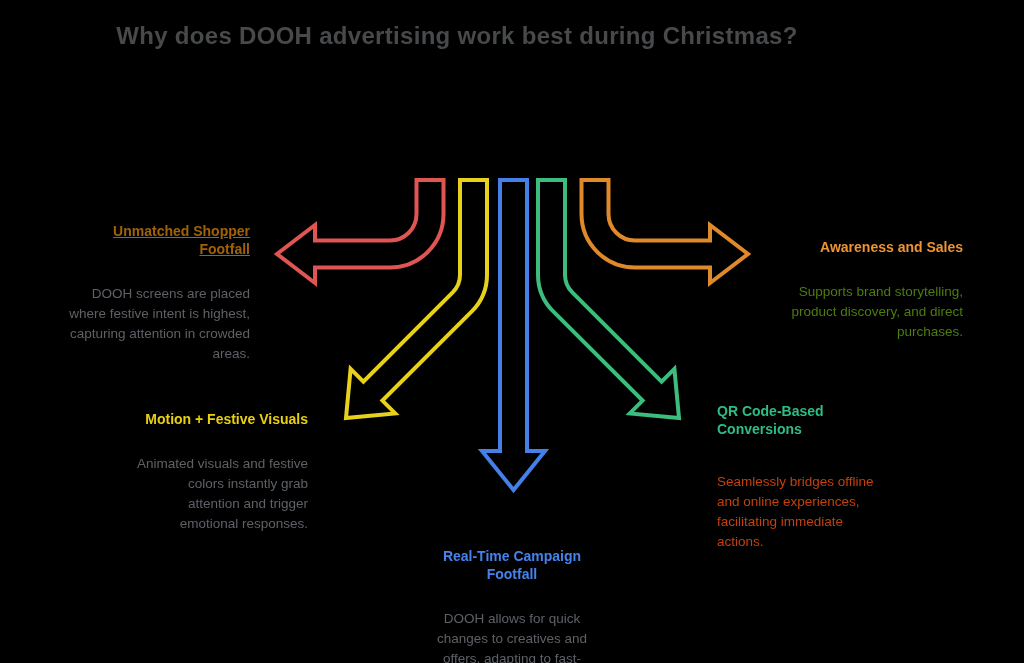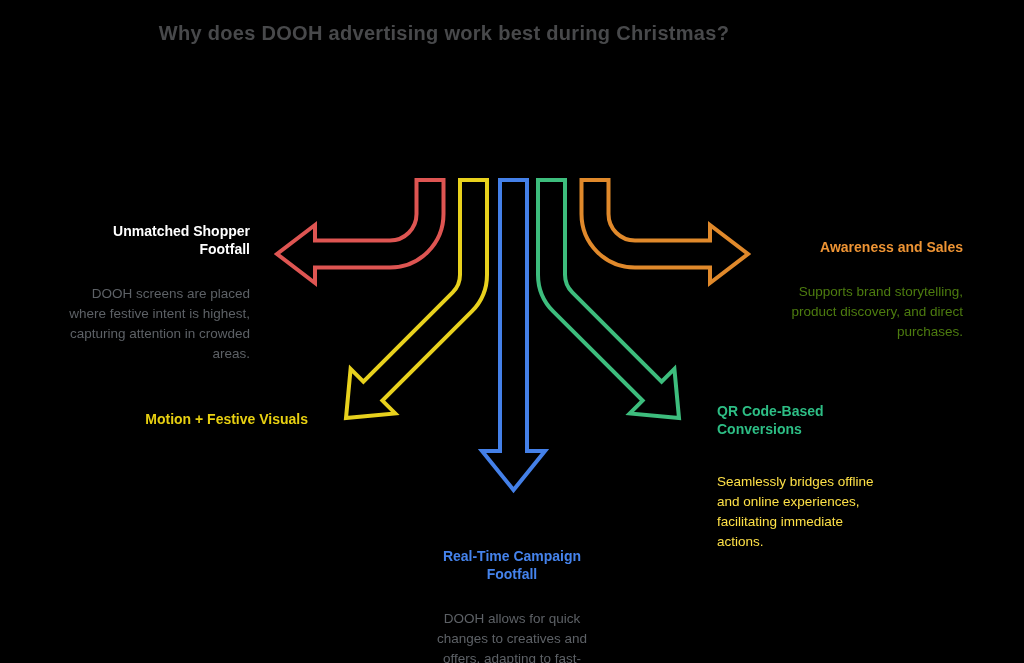--- a/index.html
+++ b/index.html
@@ -5,23 +5,23 @@
 <style>
   html,body{margin:0;padding:0;background:#000;}
   #canvas{
     position:relative;
     width:1024px;height:663px;
     background:#000;
     overflow:hidden;
     font-family:"Liberation Sans","DejaVu Sans",sans-serif;
   }
   .title{
-    position:absolute;top:22px;left:0;width:888px;
+    position:absolute;top:22px;left:13px;width:888px;
     text-align:center;
-    font-size:20px;font-weight:bold;letter-spacing:.3px;
+    font-size:24px;font-weight:bold;letter-spacing:.3px;
     white-space:pre-line;
   }
   .arrows{position:absolute;top:0;left:0;}
   .arrows path{fill:none;stroke-width:4;stroke-miterlimit:10;}
   .block{position:absolute;white-space:pre-line;}
   .block .heading{
     font-size:14px;font-weight:bold;line-height:18px;margin:0;
   }
   .block .body{
     font-size:13.5px;line-height:20px;margin:8px 0 0 0;
@@ -50,46 +50,50 @@
     <path d="M 460 180 L 460 274.65 A 25 25 0 0 1 452.68 292.33 L 363.4 381.6 L 350.6 368.8 L 346 418 L 395.2 413.4 L 382.4 400.6 L 471.8 311.4 A 52 52 0 0 0 487 274.65 L 487 180 Z" stroke="#E8D11D"></path>
 
     <path d="M 500 180 L 500 451 L 482 451 L 513.5 490 L 545 451 L 527 451 L 527 180 Z" stroke="#4480E8"></path>
 
     <path d="M 565 180 L 565 274.65 A 25 25 0 0 0 572.32 292.33 L 661.6 381.6 L 674.4 368.8 L 679 418 L 629.8 413.4 L 642.6 400.6 L 553.2 311.4 A 52 52 0 0 1 538 274.65 L 538 180 Z" stroke="#3DBD7D"></path>
 
     <path d="M 608.5 180 L 608.5 214 A 26.5 26.5 0 0 0 635 240.5 L 710 240.5 L 710 225 L 748 254 L 710 283 L 710 267.5 L 635 267.5 A 53.5 53.5 0 0 1 581.5 214 L 581.5 180 Z" stroke="#E0892B"></path>
   </svg>
 
   <div id="blk-footfall" class="block align-right">
-    <div class="heading" style="color: #ffffff;">Unmatched Shopper
+    <div class="heading" style="color: #a16207; text-decoration: underline;">Unmatched Shopper
 Footfall</div>
     <div class="body" style="color: rgb(93, 97, 102);">DOOH screens are placed
 where festive intent is highest,
 capturing attention in crowded
 areas.</div>
   </div>
 
   <div id="blk-motion" class="block align-right">
     <div class="heading" style="color: rgb(232, 208, 17);">Motion + Festive Visuals</div>
+    <div class="body" style="color: rgb(93, 97, 102);">Animated visuals and festive
+colors instantly grab
+attention and trigger
+emotional responses.</div>
   </div>
 
   <div id="blk-realtime" class="block align-center">
     <div class="heading" style="color: rgb(69, 131, 236);">Real-Time Campaign
 Footfall</div>
     <div class="body" style="color: rgb(93, 97, 102);">DOOH allows for quick
 changes to creatives and
 offers, adapting to fast-
 changing Christmas
 dynamics.</div>
   </div>
 
   <div id="blk-qr" class="block align-left">
     <div class="heading" style="color: rgb(45, 190, 133);">QR Code-Based
 Conversions</div>
-    <div class="body" style="color: #fde047; margin-top: 16px;">Seamlessly bridges offline
+    <div class="body" style="color: #c2410c; margin-top: 16px;">Seamlessly bridges offline
 and online experiences,
 facilitating immediate
 actions.</div>
   </div>
 
   <div id="blk-awareness" class="block align-left">
     <div class="heading" style="color: rgb(238, 148, 52);">Awareness and Sales</div>
     <div class="body" style="color: #4d7c0f;">Supports brand storytelling,
 product discovery, and direct
 purchases.</div>

